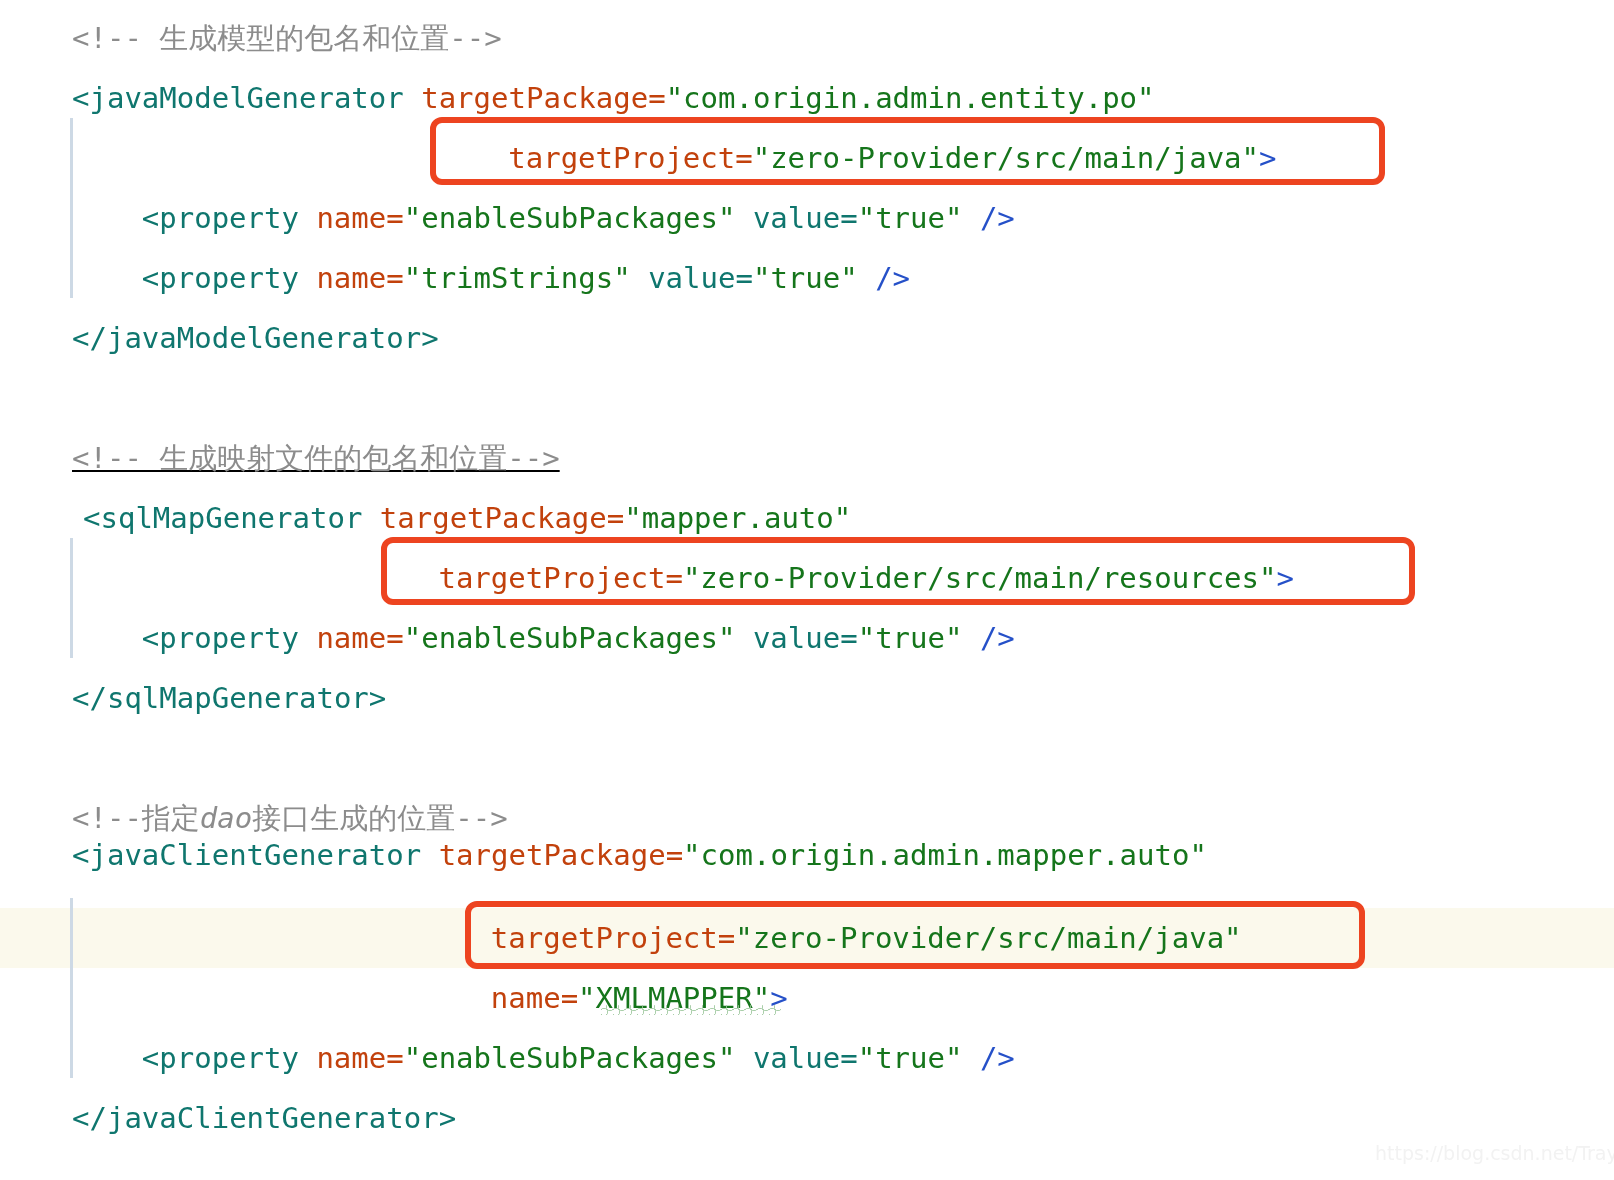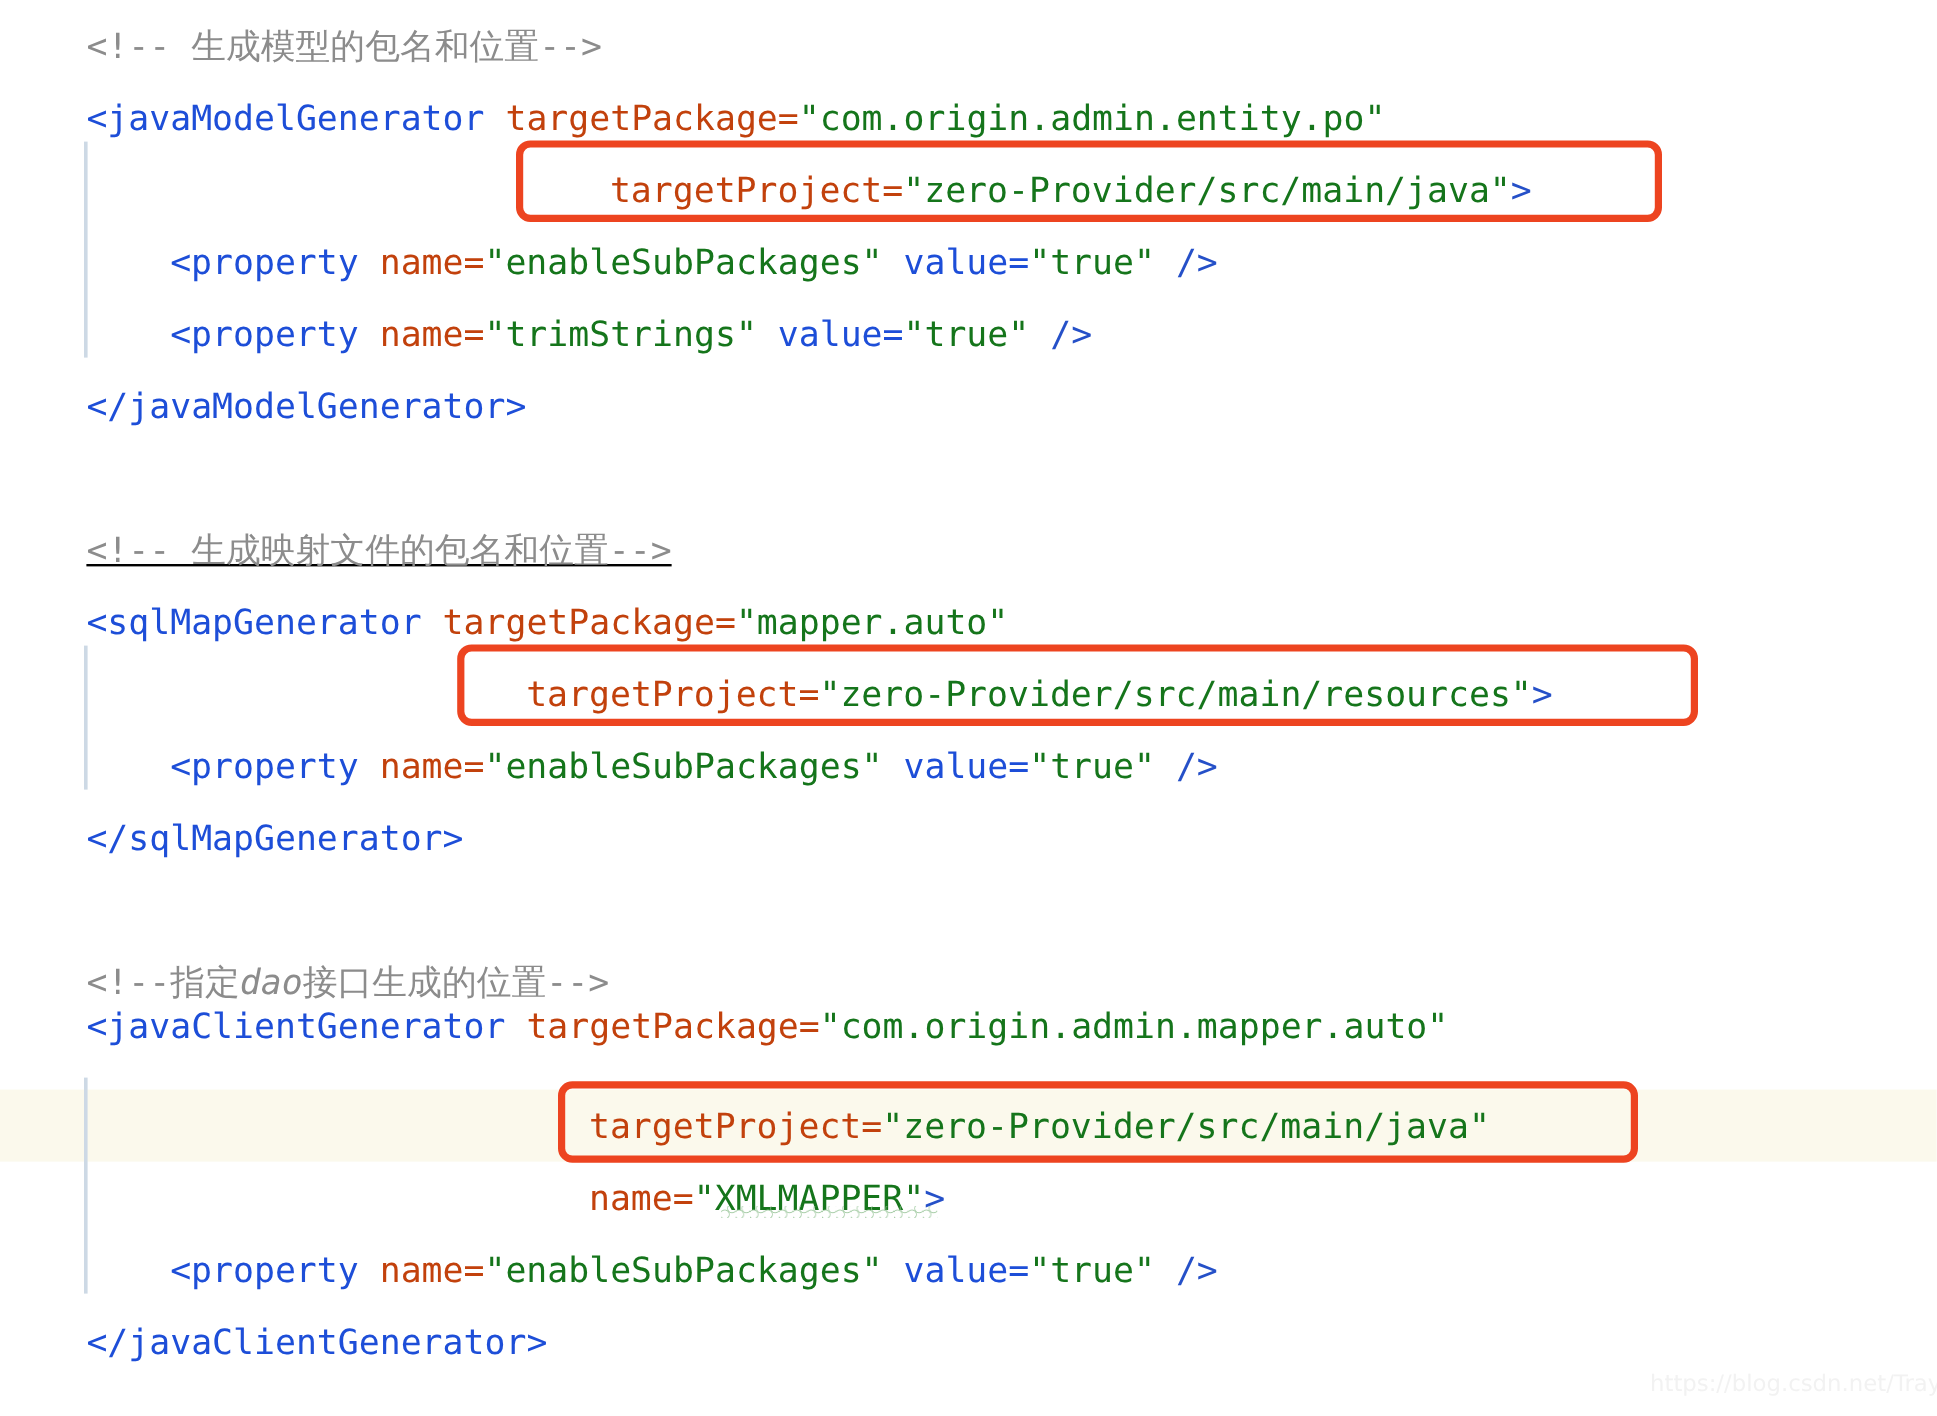--- a/index.html
+++ b/index.html
@@ -36,21 +36,21 @@
   }
 
   .line-text {
     position: absolute;
     left: 72px;
     top: 0;
     white-space: pre;
   }
 
   
-  .tag      { color: #1d4ed8; }
+  .tag      { color: #0f766e; }
   .attr     { color: #c2410c; }
   .punct    { color: #2550c8; }
   .str      { color: #15751b; }
   .comment  { color: #8c8c8c; }
   .comment-it { font-style: italic; margin-top: 24px; }
 
   
   .comment-line {
     font-family: "DejaVu Sans Mono", "Liberation Mono", monospace;
   }
@@ -114,21 +114,21 @@
       <div class="indent-guide" style="left: 70px; top: 898px; height: 180px;"></div>
     </div>
   <div id="lines-layer">
       <div class="code-line comment-line" style="top: 8px;"><div class="line-text" style="left: 72px;"><span class="comment">&lt;!-- 生成模型的包名和位置--&gt;</span></div></div>
       <div class="code-line" style="top: 68px;"><div class="line-text" style="left: 72px;"><span class="tag">&lt;javaModelGenerator </span><span class="attr">targetPackage=</span><span class="str">"com.origin.admin.entity.po"</span></div></div>
       <div class="code-line" style="top: 128px;"><div class="line-text" style="left: 508.25px;"><span class="attr">targetProject=</span><span class="str">"zero-Provider/src/main/java"</span><span class="punct">&gt;</span></div></div>
       <div class="code-line" style="top: 188px;"><div class="line-text" style="left: 141.8px;"><span class="tag">&lt;property </span><span class="attr">name=</span><span class="str">"enableSubPackages"</span><span class="tag"> value=</span><span class="str">"true"</span><span class="punct"> /&gt;</span></div></div>
       <div class="code-line" style="top: 248px;"><div class="line-text" style="left: 141.8px;"><span class="tag">&lt;property </span><span class="attr">name=</span><span class="str">"trimStrings"</span><span class="tag"> value=</span><span class="str">"true"</span><span class="punct"> /&gt;</span></div></div>
       <div class="code-line" style="top: 308px;"><div class="line-text" style="left: 72px;"><span class="tag">&lt;/javaModelGenerator&gt;</span></div></div>
       <div class="code-line comment-line" style="top: 428px;"><div class="line-text" style="left: 72px; text-decoration: underline;"><span class="comment">&lt;!-- 生成映射文件的包名和位置--&gt;</span></div></div>
-      <div class="code-line" style="top: 488px;"><div class="line-text" style="left: 72px;"><span class="tag">&lt;sqlMapGenerator </span><span class="attr">targetPackage=</span><span class="str">"mapper.auto"</span></div></div>
+      <div class="code-line" style="top: 488px;"><div class="line-text" style="left: 83px;"><span class="tag">&lt;sqlMapGenerator </span><span class="attr">targetPackage=</span><span class="str">"mapper.auto"</span></div></div>
       <div class="code-line" style="top: 548px;"><div class="line-text" style="left: 438.45px;"><span class="attr">targetProject=</span><span class="str">"zero-Provider/src/main/resources"</span><span class="punct">&gt;</span></div></div>
       <div class="code-line" style="top: 608px;"><div class="line-text" style="left: 141.8px;"><span class="tag">&lt;property </span><span class="attr">name=</span><span class="str">"enableSubPackages"</span><span class="tag"> value=</span><span class="str">"true"</span><span class="punct"> /&gt;</span></div></div>
       <div class="code-line" style="top: 668px;"><div class="line-text" style="left: 72px; text-align: center;"><span class="tag">&lt;/sqlMapGenerator&gt;</span></div></div>
       <div class="code-line comment-line" style="top: 788px;"><div class="line-text" style="left: 72px;"><span class="comment">&lt;!--指定</span><span class="comment comment-it">dao</span><span class="comment">接口生成的位置--&gt;</span></div></div>
       <div class="code-line" style="top: 825px;"><div class="line-text" style="left: 72px;"><span class="tag">&lt;javaClientGenerator </span><span class="attr">targetPackage=</span><span class="str">"com.origin.admin.mapper.auto"</span></div></div>
       <div class="code-line" style="top: 908px;"><div class="line-text" style="left: 490.8px;"><span class="attr">targetProject=</span><span class="str">"zero-Provider/src/main/java"</span></div></div>
       <div class="code-line" style="top: 968px;"><div class="line-text" style="left: 490.8px;"><span class="attr">name=</span><span class="str">"XMLMAPPER"</span><span class="punct">&gt;</span></div></div>
       <div class="code-line" style="top: 1028px;"><div class="line-text" style="left: 141.8px;"><span class="tag">&lt;property </span><span class="attr">name=</span><span class="str">"enableSubPackages"</span><span class="tag"> value=</span><span class="str">"true"</span><span class="punct"> /&gt;</span></div></div>
       <div class="code-line" style="top: 1088px;"><div class="line-text" style="left: 72px;"><span class="tag">&lt;/javaClientGenerator&gt;</span></div></div>
     </div>

